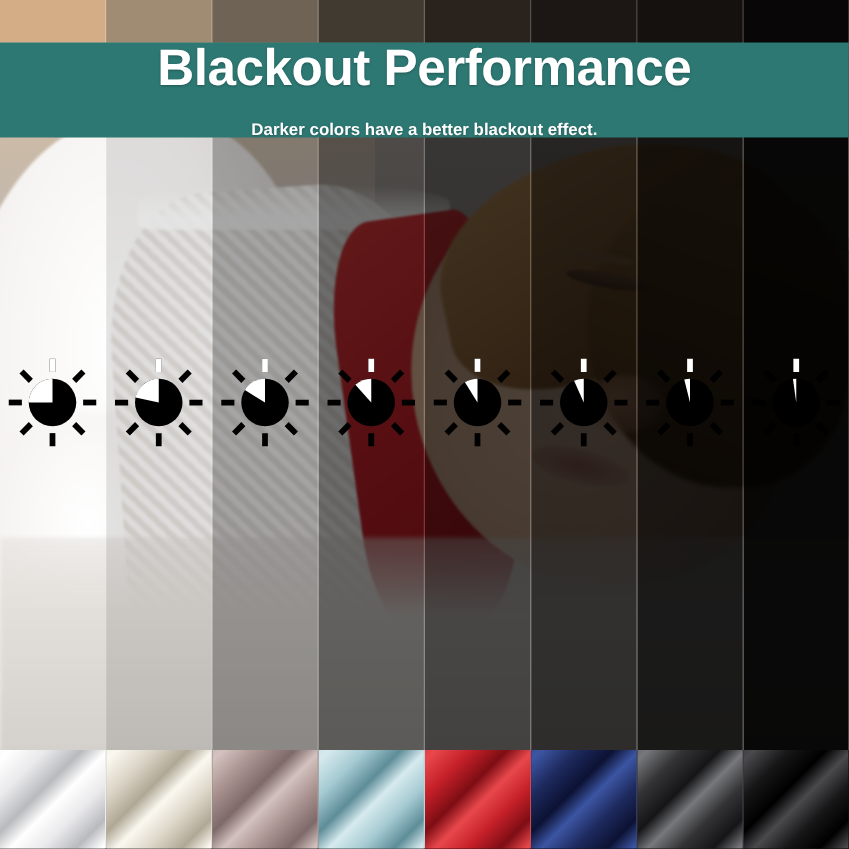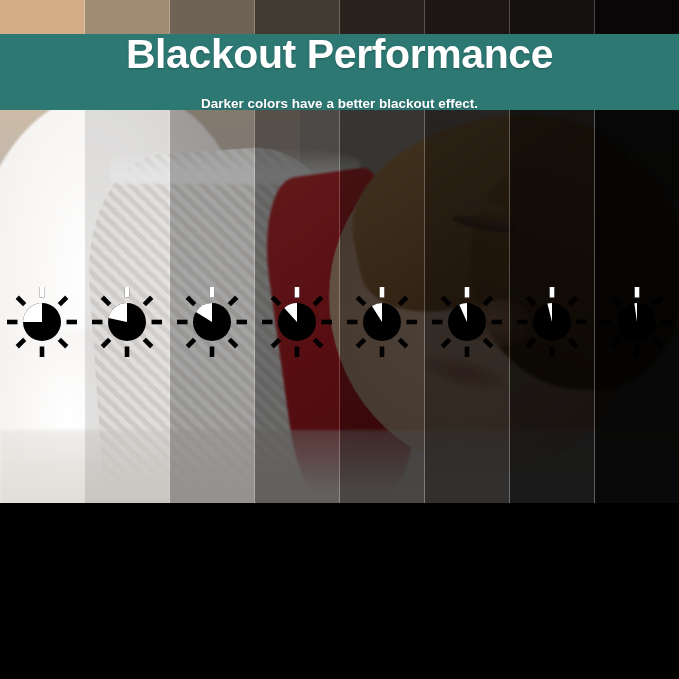--- a/index.html
+++ b/index.html
@@ -1,20 +1,20 @@
 <!DOCTYPE html>
 <html><head>
 <meta charset="utf-8">
 <style>
   html,body{margin:0;padding:0;background:#000;}
   body{font-family:"Liberation Sans",sans-serif;}
 
   #page{
     position:relative;
-    width:679px;height:503px;
+    width:679px;height:679px;
     overflow:hidden;
     background:#111;
   }
 
   
   #top-strip{
     position:absolute;left:0;top:0;width:679px;height:34px;
     display:flex;
     z-index:6;
   }

